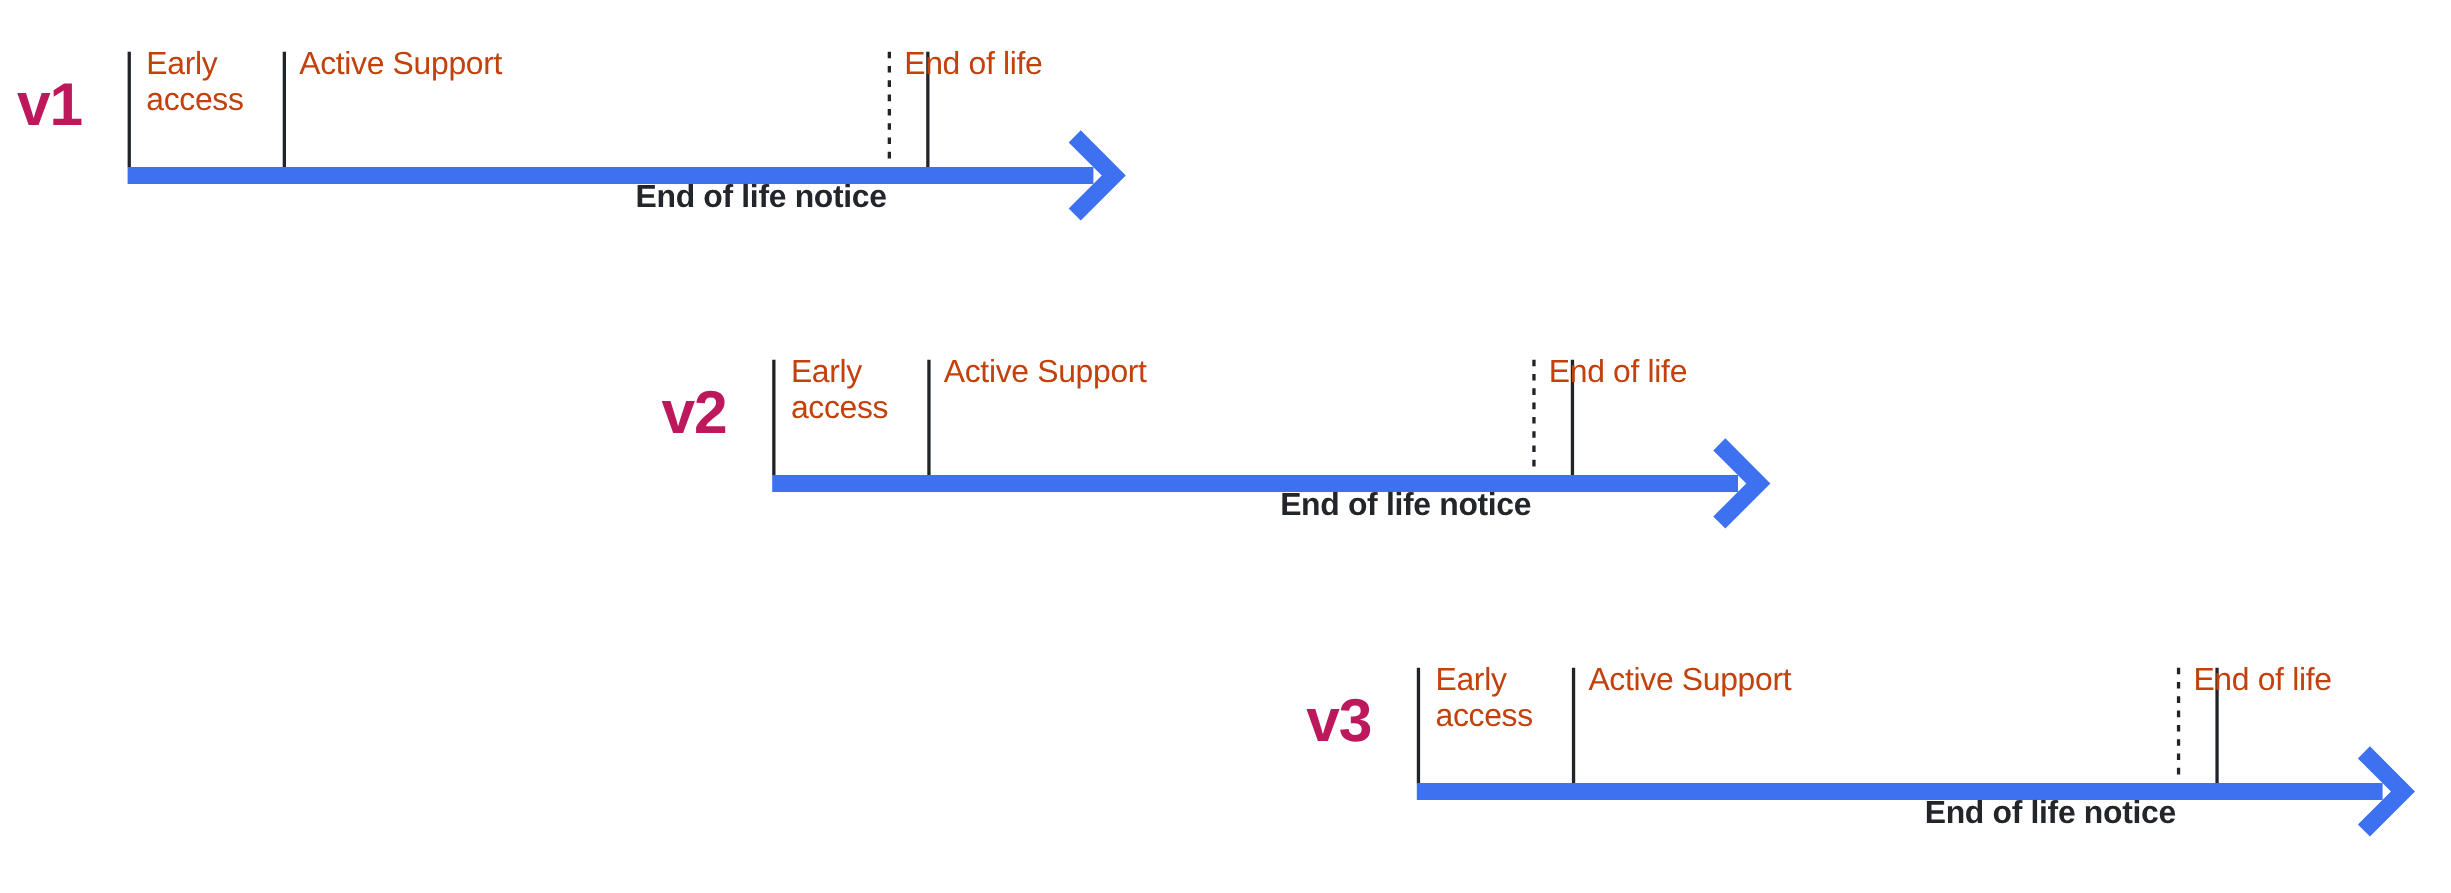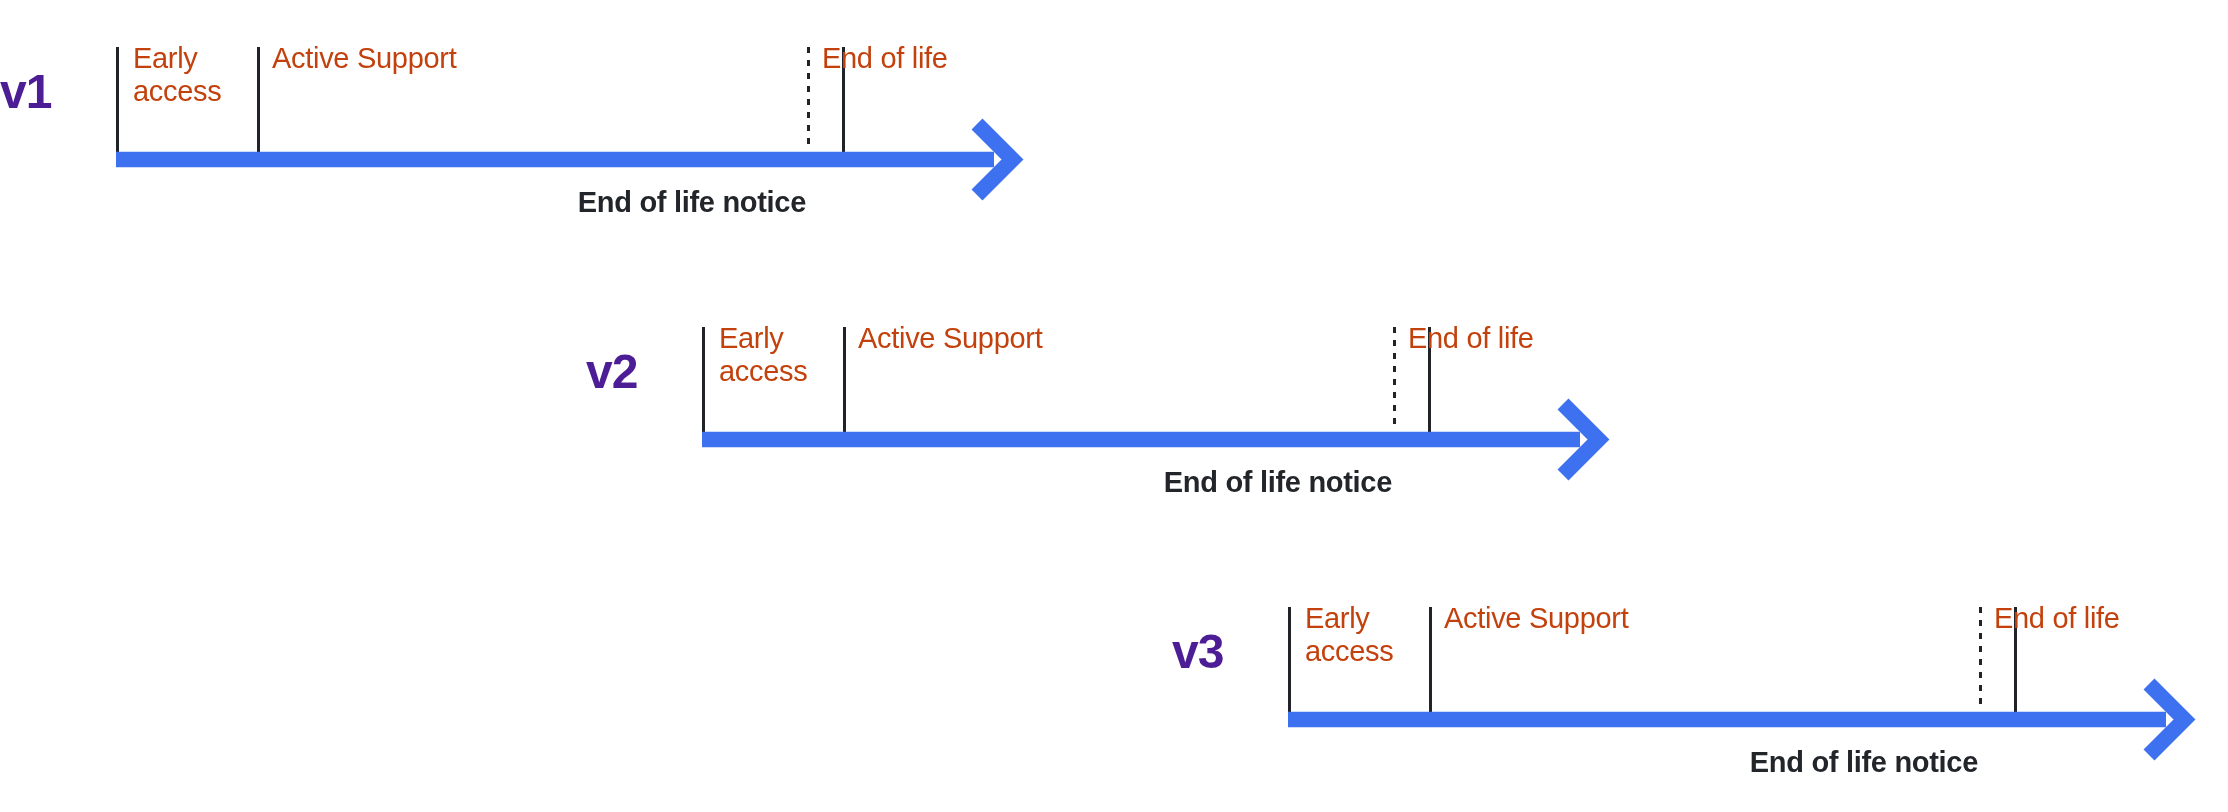--- a/index.html
+++ b/index.html
@@ -23,25 +23,25 @@
   .timeline-row .graphics {
     position: absolute;
     left: 0;
     top: 0;
   }
   .version-label {
     position: absolute;
     left: 0;
     top: 68px;
     width: 90px;
-    text-align: left;
-    font-size: 48px;
+    text-align: center;
+    font-size: 55px;
     font-weight: bold;
     letter-spacing: -1px;
-    color: #4c1d95;
+    color: #be185d;
     line-height: 1;
   }
   .seg-label {
     position: absolute;
     top: 42px;
     font-size: 29px;
     font-weight: normal;
     color: #c2410c;
     line-height: 33px;
     letter-spacing: -0.3px;
@@ -57,21 +57,21 @@
     white-space: nowrap;
   }
   .seg-eol {
     left: 822px;
     width: 200px;
     white-space: nowrap;
   }
   .eol-notice-label {
     position: absolute;
     left: 480px;
-    top: 186px;
+    top: 163px;
     width: 326px;
     text-align: right;
     font-size: 29px;
     font-weight: bold;
     color: #222529;
     letter-spacing: -0.3px;
     white-space: nowrap;
   }
 </style>
 </head>

